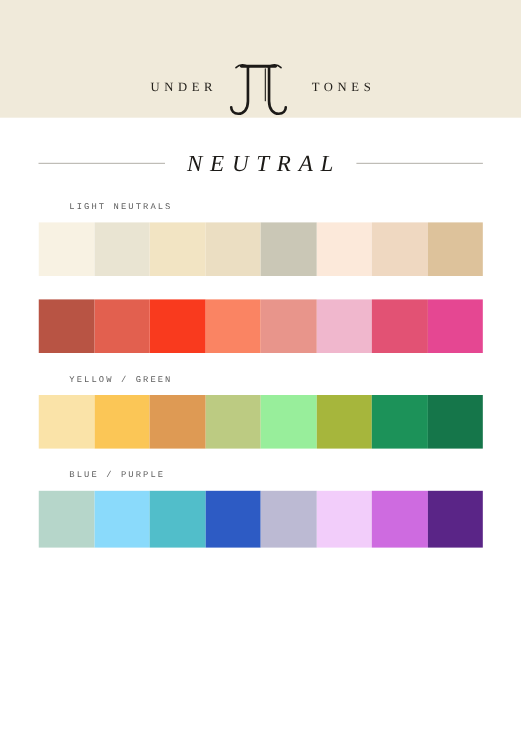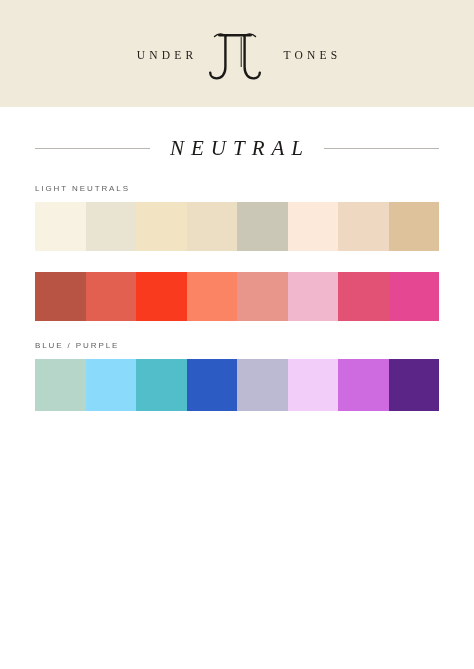--- a/index.html
+++ b/index.html
@@ -21,21 +21,21 @@
     background: #ffffff;
     box-sizing: border-box;
   }
 
   
   .header {
     width: 100%;
     height: 107px;
     background: #F0EADA;
     display: flex;
-    align-items: center;
+    align-items: flex-end;
     justify-content: center;
     box-sizing: border-box;
   }
   .brand {
     display: flex;
     align-items: center;
     justify-content: center;
     gap: 0px;
     transform: translateY(2px);
   }
@@ -91,28 +91,29 @@
   .groups {
     width: 404px;
     margin: 0 auto;
     padding-top: 14px;
     box-sizing: border-box;
   }
   .group {
     margin-bottom: 21px;
   }
   .group-label {
-    font-family: Liberation Sans, sans-serif;
+    font-family: Liberation Mono, monospace;
     font-size: 8px;
     letter-spacing: 1.9px;
     color: #5E5E5E;
     text-transform: uppercase;
     margin-bottom: 9px;
     line-height: 1;
     white-space: nowrap;
+    margin-left: 28px;
   }
   .swatch-row {
     display: flex;
     width: 404px;
     height: 49px;
     overflow: hidden;
   }
   .swatch {
     flex: 1 1 0;
     height: 100%;
@@ -172,20 +173,33 @@
           <div class="swatch" title="#B85444" style="background: rgb(184, 84, 68);"></div>
           <div class="swatch" title="#E2604F" style="background: rgb(226, 96, 79);"></div>
           <div class="swatch" title="#F93A1E" style="background: rgb(249, 58, 30);"></div>
           <div class="swatch" title="#FA8463" style="background: rgb(250, 132, 99);"></div>
           <div class="swatch" title="#E8958B" style="background: rgb(232, 149, 139);"></div>
           <div class="swatch" title="#F0B7CD" style="background: rgb(240, 183, 205);"></div>
           <div class="swatch" title="#E25274" style="background: rgb(226, 82, 116);"></div>
           <div class="swatch" title="#E54792" style="background: rgb(229, 71, 146);"></div>
         </div>
       </div>
+      <div class="group">
+        <div class="group-label">YELLOW / GREEN</div>
+        <div class="swatch-row">
+          <div class="swatch" title="#FAE3A8" style="background: rgb(250, 227, 168);"></div>
+          <div class="swatch" title="#FBC656" style="background: rgb(251, 198, 86);"></div>
+          <div class="swatch" title="#DE9A54" style="background: rgb(222, 154, 84);"></div>
+          <div class="swatch" title="#BCCB82" style="background: rgb(188, 203, 130);"></div>
+          <div class="swatch" title="#98EE9B" style="background: rgb(152, 238, 155);"></div>
+          <div class="swatch" title="#A6B63C" style="background: rgb(166, 182, 60);"></div>
+          <div class="swatch" title="#1C9259" style="background: rgb(28, 146, 89);"></div>
+          <div class="swatch" title="#15764A" style="background: rgb(21, 118, 74);"></div>
+        </div>
+      </div>
       <div class="group last">
         <div class="group-label">BLUE / PURPLE</div>
         <div class="swatch-row">
           <div class="swatch" title="#B6D6CA" style="background: rgb(182, 214, 202);"></div>
           <div class="swatch" title="#8ADAFB" style="background: rgb(138, 218, 251);"></div>
           <div class="swatch" title="#51BECA" style="background: rgb(81, 190, 202);"></div>
           <div class="swatch" title="#2D5BC4" style="background: rgb(45, 91, 196);"></div>
           <div class="swatch" title="#BCBAD3" style="background: rgb(188, 186, 211);"></div>
           <div class="swatch" title="#F2CDFA" style="background: rgb(242, 205, 250);"></div>
           <div class="swatch" title="#CE6BE0" style="background: rgb(206, 107, 224);"></div>

